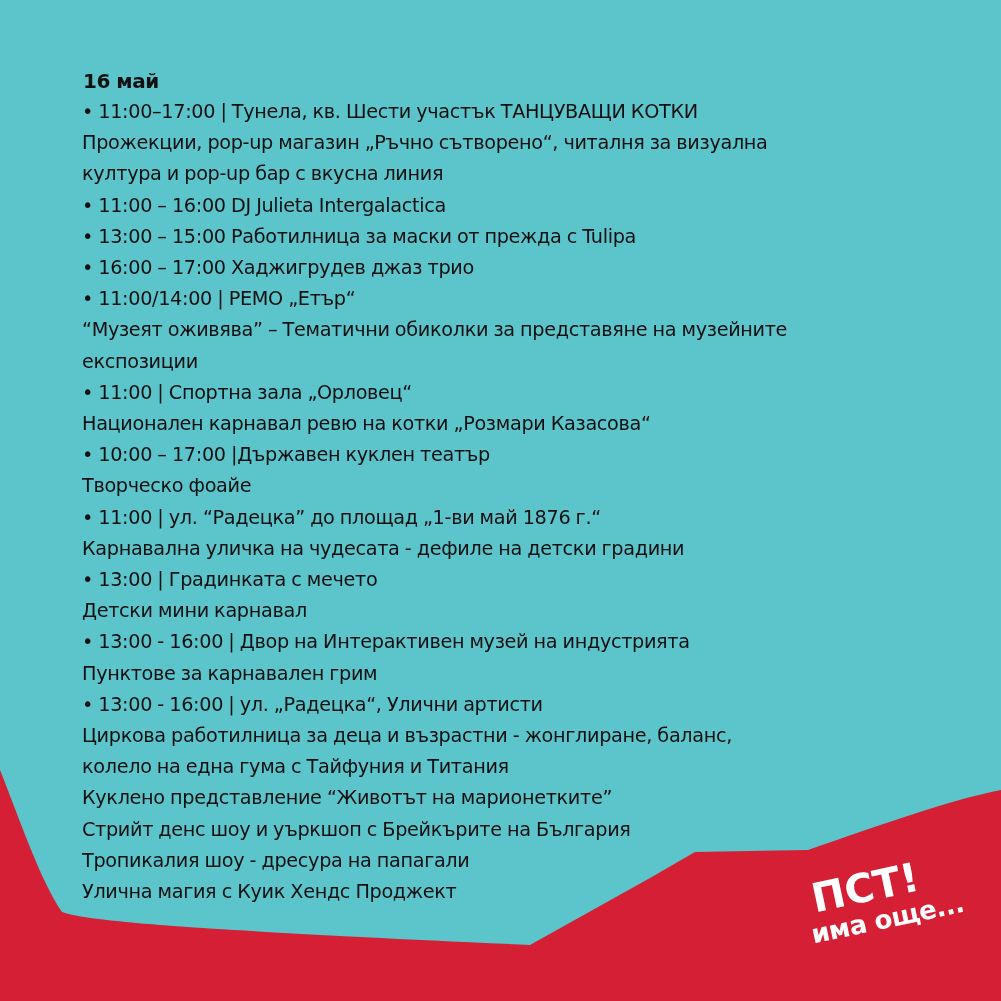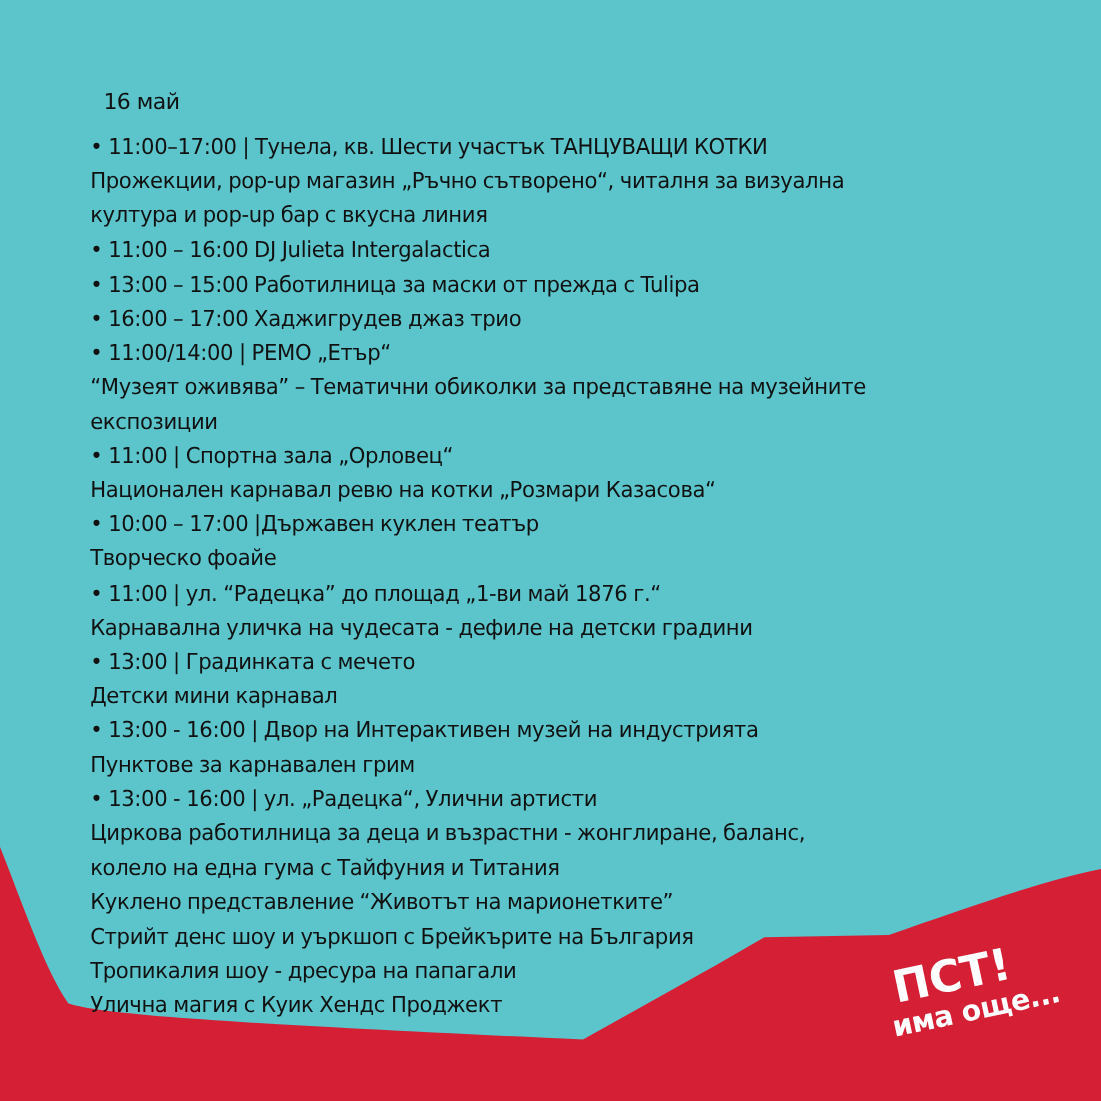--- a/index.html
+++ b/index.html
@@ -9,25 +9,25 @@
       background: #5cc4cb;
       font-family: "DejaVu Sans", "Liberation Sans", sans-serif;
       color: #111;
     }
     .bg-shape { position: absolute; left: 0; top: 0; width: 1001px; height: 1001px; }
     .content {
       position: absolute; left: 82px; top: 66px; width: 900px;
     }
     .date-heading {
       font-family: "DejaVu Sans", sans-serif;
-      font-weight: normal;
+      font-weight: bold;
       font-size: 20px;
       line-height: 28px;
       letter-spacing: -0.5px;
-      margin: 12px;
+      margin: 1px;
     }
     .line {
       font-size: 20px;
       line-height: 31.2px;
       white-space: nowrap;
       letter-spacing: -0.35px;
       word-spacing: -0.5px;
       transform-origin: left center;
     }
     .tagline {

